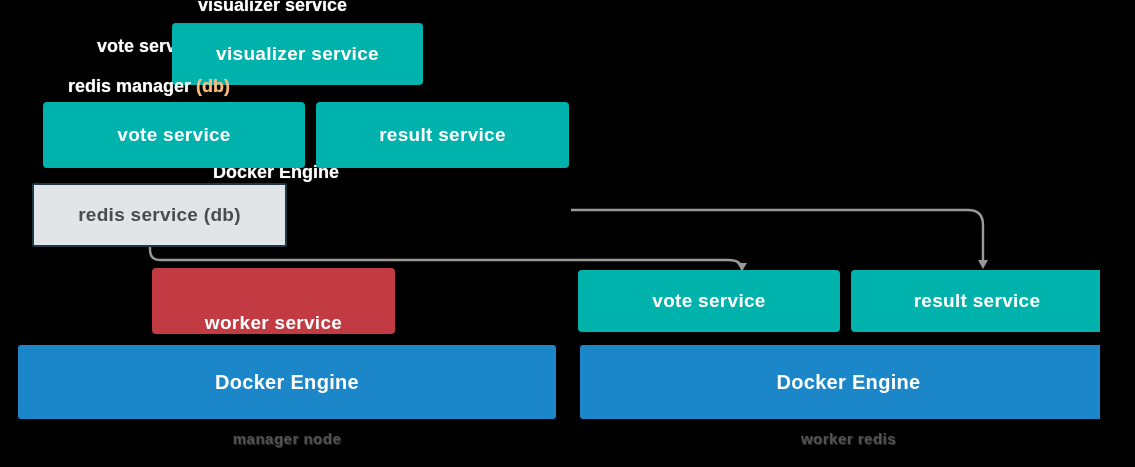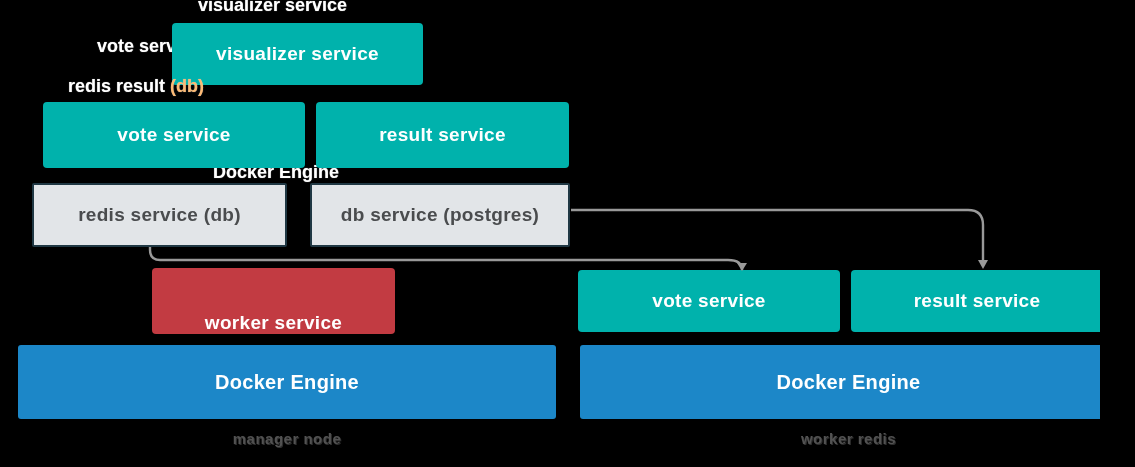--- a/index.html
+++ b/index.html
@@ -41,21 +41,21 @@
   .connector{fill:none;stroke:var(--connector);stroke-width:2.4px;}
   .arrowhead{fill:var(--connector);stroke:none;}
 </style>
 </head>
 <body>
 
 <div class="stage">
 
   <div class="ghost" style="left:198px;top:-5px;">visualizer service</div>
   <div class="ghost" style="left:97px;top:36px;">vote service</div>
-  <div class="ghost ghost-redis" style="left:68px;top:76px;"><span>redis result</span><span class="paren"> (db)</span></div>
+  <div class="ghost ghost-redis" style="left:68px;top:76px;"><span>redis manager</span><span class="paren"> (db)</span></div>
   <div class="ghost" style="left:213px;top:162px;">Docker Engine</div>
 
   <svg class="connectors" width="1135" height="467" viewBox="0 0 1135 467">
     <path class="connector" d="M150 247 V250 Q150 260 160 260 H728 Q742 260 742 270 V266"></path>
     <polygon class="arrowhead" points="737,263 747,263 742,271"></polygon>
     <path class="connector" d="M571 210 H968 Q983 210 983 225 V263"></path>
     <polygon class="arrowhead" points="978,260 988,260 983,269"></polygon>
   </svg>
 
   <div class="box teal-box" style="left:172px;top:23px;width:251px;height:62px;">
@@ -67,23 +67,20 @@
   </div>
 
   <div class="box teal-box" style="left:316px;top:102px;width:253px;height:66px;">
     <span>result service</span>
   </div>
 
   <div class="box gray-box" style="left:32px;top:183px;width:255px;height:64px;">
     <span>redis service (db)</span>
   </div>
 
-  <div class="box gray-box" style="left:310px;top:183px;width:260px;height:64px;">
-    <span>db service (postgres)</span>
-  </div>
 
   <div class="box red-box" style="left:152px;top:268px;width:243px;height:66px;">
     <span>worker service</span>
   </div>
 
   <div class="box teal-box" style="left:578px;top:270px;width:262px;height:62px;">
     <span>vote service</span>
   </div>
 
   <div class="box teal-box" style="left:851px;top:270px;width:252px;height:62px;">

